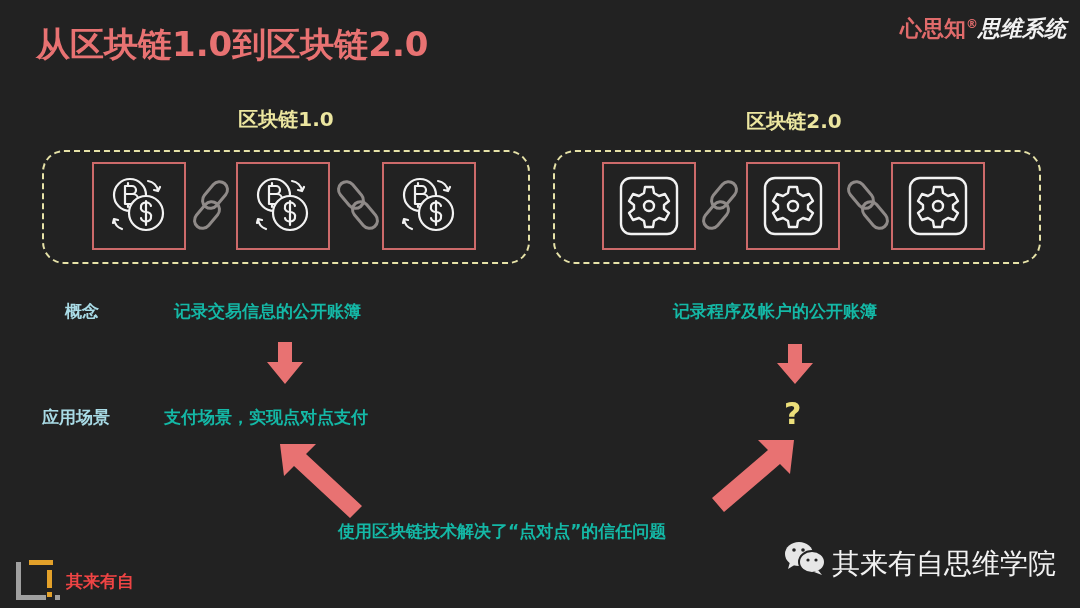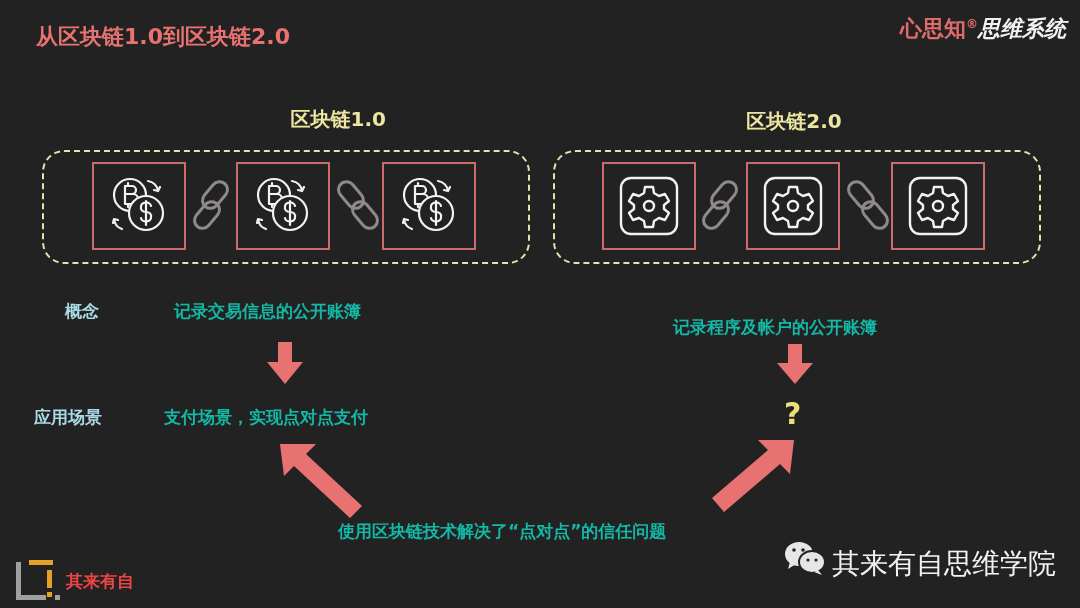--- a/index.html
+++ b/index.html
@@ -1,18 +1,18 @@
 <!DOCTYPE html>
 <html><head>
 <meta charset="utf-8">
 <style>
   html, body { margin:0; padding:0; }
   body { width:1080px; height:608px; background:#222222; position:relative; overflow:hidden; font-family:"DejaVu Sans","Liberation Sans",sans-serif; }
   .abs { position:absolute; }
-  .title { left:36px; top:22px; font-size:22px; font-weight:bold; color:#e87272; letter-spacing:0px; }
+  .title { left:36px; top:22px; font-size:34px; font-weight:bold; color:#e87272; letter-spacing:0px; }
   .brand { right:14px; top:14px; font-size:22px; font-weight:bold; }
   .brand .red { color:#e06b6b; }
   .brand .reg { color:#e06b6b; font-size:12px; vertical-align:super; }
   .brand .white { color:#f2f2f2;font-style:italic; }
   .sec-title { font-size:20px; font-weight:bold; color:#ece6a0; text-align:center; }
   .chain-box { border:2px dashed #e6e2a8; border-radius:22px; height:110px; top:150px; }
   .block { position:absolute; top:162px; width:94px; height:88px; border:2px solid #cd6a6a; box-sizing:border-box; display:flex; align-items:center; justify-content:center; }
   .link { position:absolute; top:178px; width:52px; height:54px; }
   .label { font-size:17px; font-weight:bold; color:#a9dbe6; text-align:center; }
   .text { font-size:17px; font-weight:bold; color:#14b8a6; }
@@ -21,21 +21,21 @@
   .logo-text { font-size:17px; font-weight:bold; color:#ef4444; }
 </style>
 </head>
 <body>
 
 <div class="abs title">从区块链1.0到区块链2.0</div>
 <div class="abs brand">
   <span class="red">心思知</span><span class="reg">®</span><span class="white">思维系统</span>
 </div>
 
-<div class="abs sec-title" style="left:186px; top:106px; width:200px;text-align:right;">区块链1.0</div>
+<div class="abs sec-title" style="left:186px; top:106px; width:200px;">区块链1.0</div>
 <div class="abs sec-title" style="left:694px; top:108px; width:200px;">区块链2.0</div>
 
 <div class="abs chain-box" style="left:42px; width:484px;"></div>
 
 <div class="abs chain-box" style="left:553px; width:484px;"></div>
 
 <div class="block" style="left:92px;">
   <svg width="70" height="70" viewBox="0 0 70 70" fill="none" stroke="#f2f2f2" stroke-width="2.2" stroke-linecap="round">
     <circle cx="26" cy="24" r="16"></circle>
     <path d="M21 15 v18 M21 15 h7 a4 4 0 0 1 0 8 h-7 M21 23 h8 a5 5 0 0 1 0 10 h-8 M24 12 v3 M24 33 v3"></path>
@@ -106,28 +106,28 @@
 </div>
 <div class="block" style="left:891px;">
   <svg width="62" height="62" viewBox="0 0 62 62" fill="none" stroke="#f2f2f2" stroke-width="2.4" stroke-linejoin="round">
     <rect x="3" y="3" width="56" height="56" rx="10"></rect>
     <path d="M27 12 h8 l1 6 l5 3 l6 -2 l4 7 l-5 4 v4 l5 4 l-4 7 l-6 -2 l-5 3 l-1 6 h-8 l-1 -6 l-5 -3 l-6 2 l-4 -7 l5 -4 v-4 l-5 -4 l4 -7 l6 2 l5 -3 z"></path>
     <circle cx="31" cy="31" r="5"></circle>
   </svg>
 </div>
 
 <div class="abs label" style="left:50px; top:300px; width:64px;font-family:Liberation Mono, monospace;">概念</div>
-<div class="abs label" style="left:16px; top:406px; width:104px;">应用场景</div>
+<div class="abs label" style="left:24px; top:406px; width:104px;">应用场景</div>
 <div class="abs label" style="left:30px; top:504px; width:120px; line-height:28px;">
 </div>
 
 <div class="abs text" style="left:174px; top:300px;">记录交易信息的公开账簿</div>
 <div class="abs text" style="left:164px; top:406px;">支付场景，实现点对点支付</div>
 
-<div class="abs text" style="left:673px; top:316px;">记录程序及帐户的公开账簿</div>
+<div class="abs text" style="left:673px; top:300px;">记录程序及帐户的公开账簿</div>
 <div class="abs question" style="left:784px; top:396px;">?</div>
 
 <svg class="abs" style="left:267px; top:342px;" width="36" height="42" viewBox="0 0 36 42">
     <polygon points="11,0 25,0 25,20 36,20 18,42 0,20 11,20" fill="#e87272"></polygon>
   </svg>
 <svg class="abs" style="left:777px; top:344px;" width="36" height="40" viewBox="0 0 36 40">
     <polygon points="11,0 25,0 25,19 36,19 18,40 0,19 11,19" fill="#e87272"></polygon>
   </svg>
 
 <svg class="abs" style="left:276px; top:440px;" width="90" height="80" viewBox="0 0 90 80">

